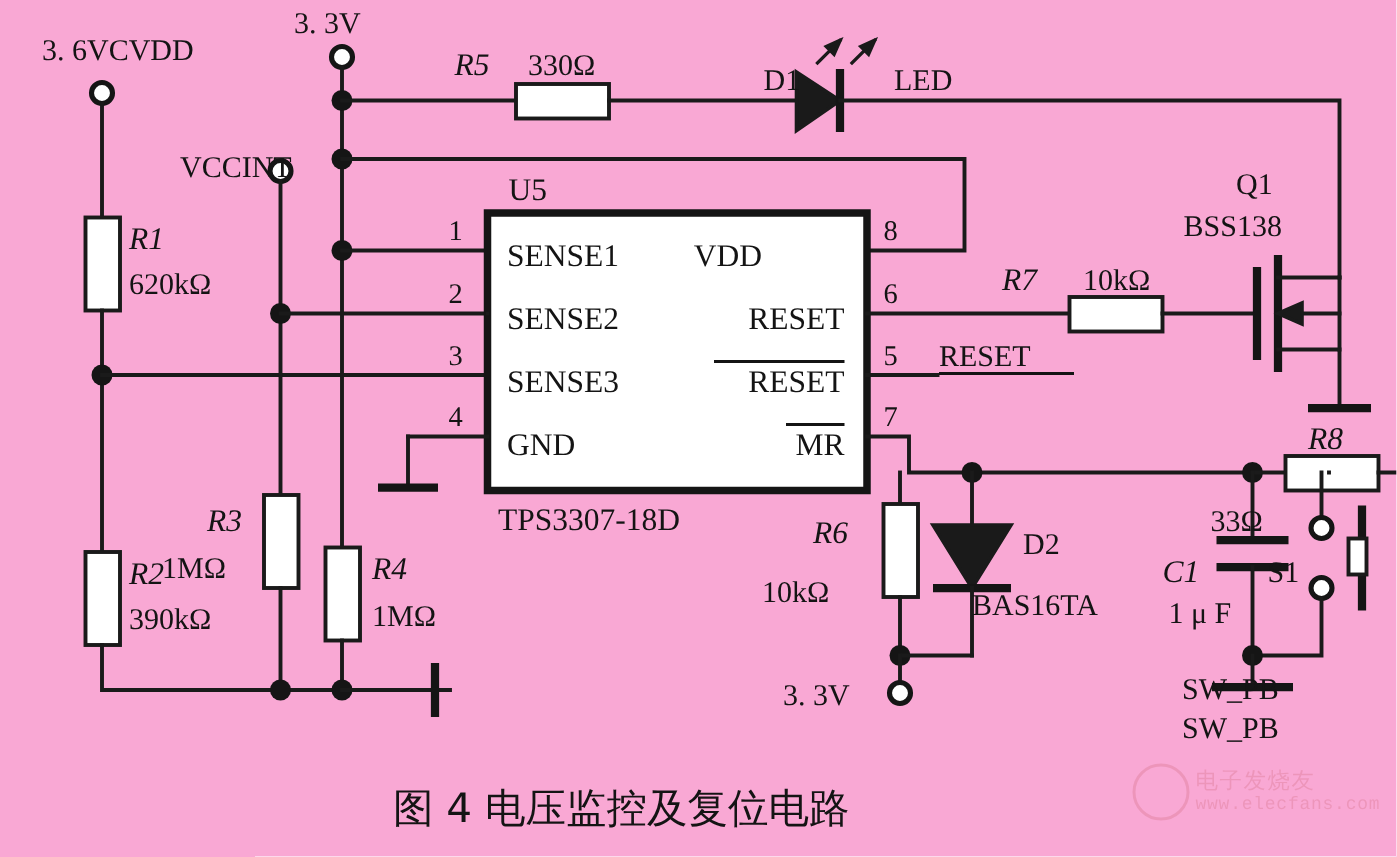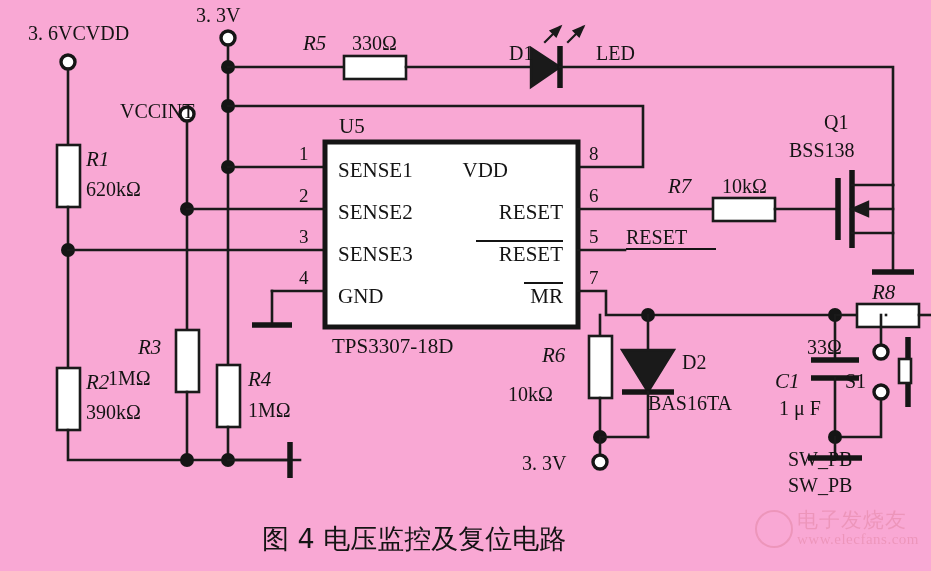--- a/index.html
+++ b/index.html
@@ -96,28 +96,28 @@
     position: absolute;
     right: 8px;
     bottom: 6px;
     width: 168px;
     height: 56px;
     opacity: 0.16;
     pointer-events: none;
   }
   .wm-text {
     font-family: "DejaVu Sans", sans-serif;
-    font-size: 21px;
+    font-size: 15px;
     color: #b03a3a;
     letter-spacing: 1px;
     line-height: 1.05;
   }
   .wm-url {
-    font-family: Liberation Serif, serif;
-    font-size: 15px;
+    font-family: Liberation Mono, monospace;
+    font-size: 12px;
     color: #b03a3a;
     letter-spacing: 0.5px;
   }
   .wm-row {
     display: flex;
     align-items: center;
     gap: 4px;
   }
   .wm-circle {
     width: 34px;

